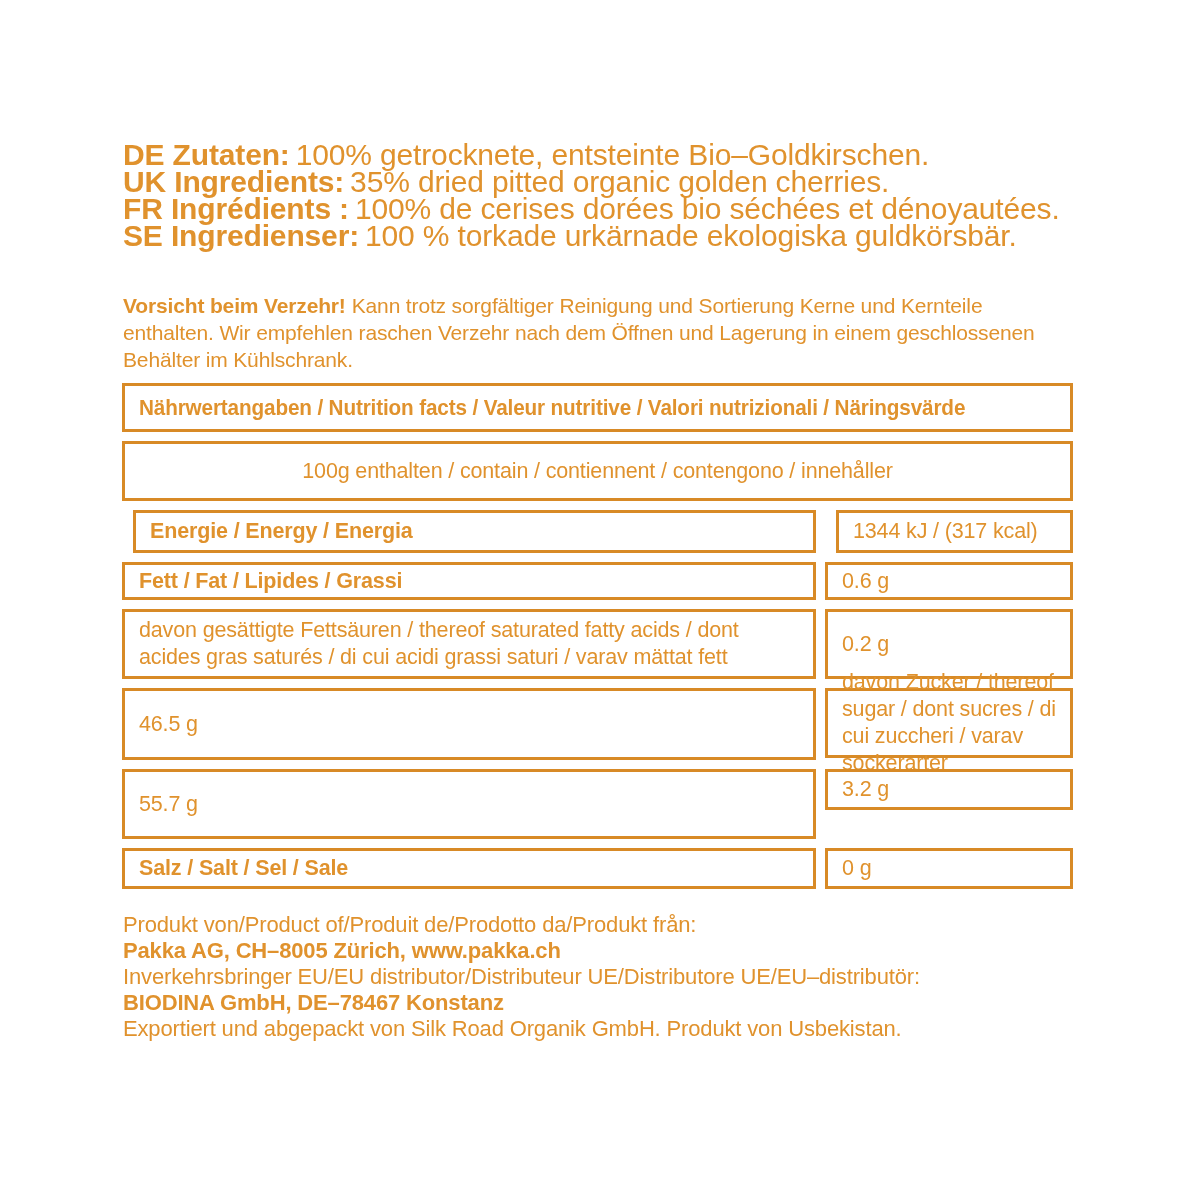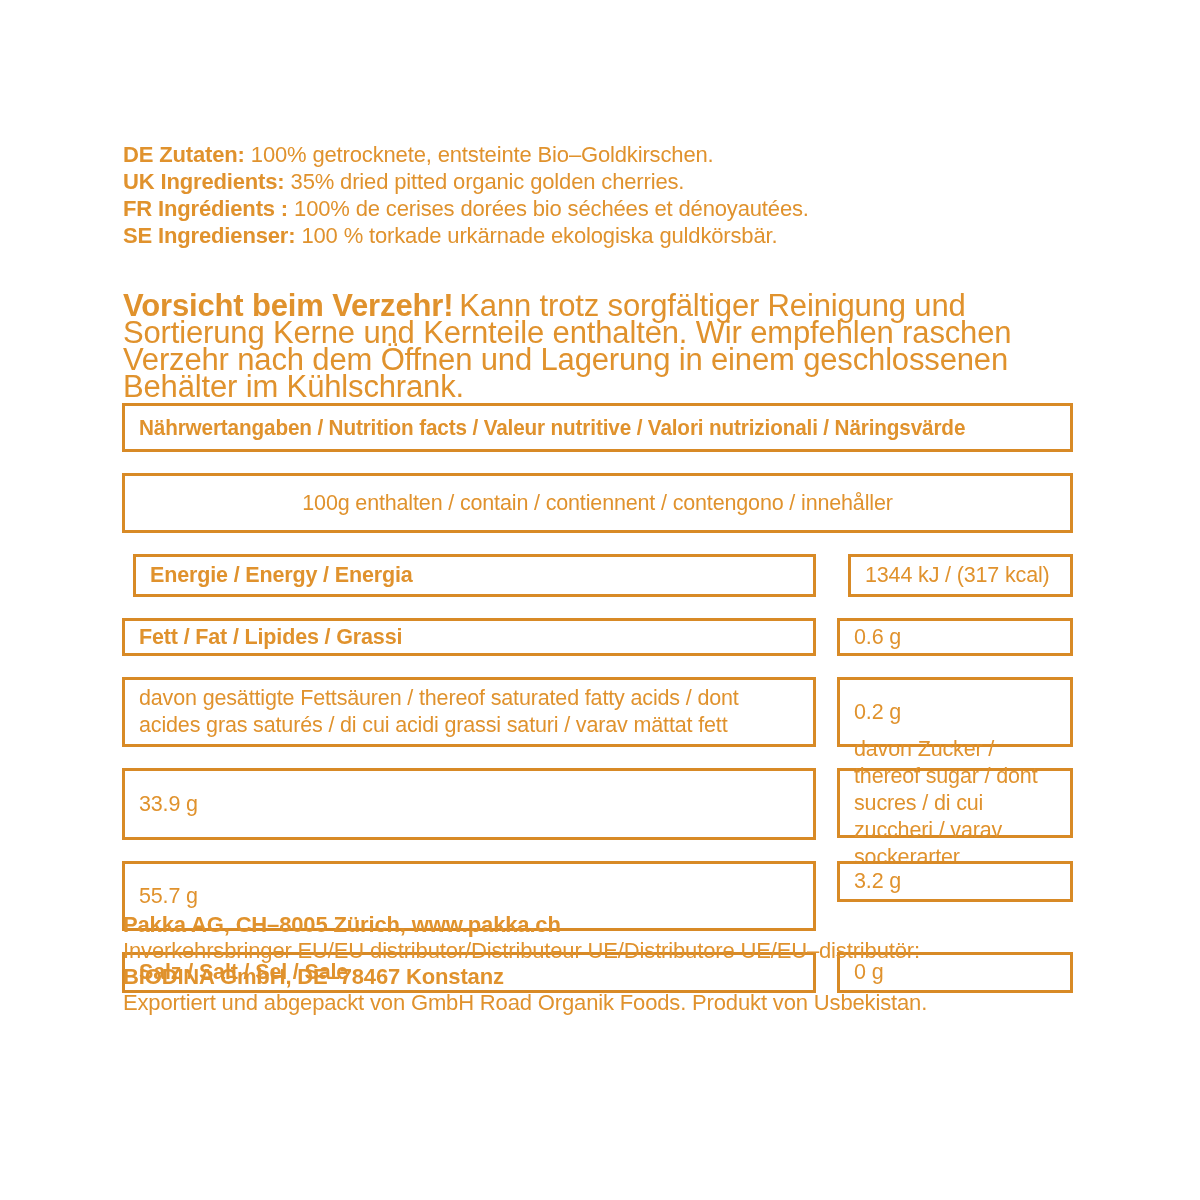--- a/index.html
+++ b/index.html
@@ -10,35 +10,35 @@
     color:#E0922D;
     letter-spacing:-0.15px;
     overflow:hidden;
   }
   .b { font-weight:700; }
   .lblspan { margin-right:6px; }
 
   
   .ingredients {
     position:absolute; left:123px; top:141px; width:965px;
-    font-size:22px; line-height:27px;
+    font-size:30px; line-height:27px;
   }
 
   
   .warning {
     position:absolute; left:123px; top:292px; width:915px;
-    font-size:31px; line-height:27px;
+    font-size:21px; line-height:27px;
   }
 
   
   .ntable {
-    position:absolute; left:122px; top:403px; width:951px;
+    position:absolute; left:122px; top:383px; width:951px;
     display:grid;
     grid-template-columns:694px 1fr;
-    gap:21px;
+    gap:9px;
     font-size:21.5px;
   }
   .cell {
     box-sizing:border-box;
     border:3px solid #D88A26;
     display:flex; align-items:center;
     padding:0 14px;
     line-height:27px;
   }
   .full { grid-column:1 / -1; }
@@ -90,30 +90,31 @@
 
   <div class="cell h-s1 b">Energie / Energy / Energia</div>
   <div class="cell h-s1">1344 kJ / (317 kcal)</div>
 
   <div class="cell h-s2 b">Fett / Fat / Lipides / Grassi</div>
   <div class="cell h-s2">0.6 g</div>
 
   <div class="cell h-d1">davon gesättigte Fettsäuren / thereof saturated fatty acids / dont acides gras saturés / di cui acidi grassi saturi / varav mättat fett</div>
   <div class="cell h-d1">0.2 g</div>
 
-  <div class="cell h-d2">33.9 g</div>
+  <div class="cell h-d2">46.5 g</div>
 
   <div class="cell h-d3">davon Zucker / thereof sugar / dont sucres / di cui zuccheri / varav sockerarter</div>
   <div class="cell h-d3">55.7 g</div>
 
   <div class="cell h-s3">3.2 g</div>
 
   <div class="cell h-s4 b">Salz / Salt / Sel / Sale</div>
   <div class="cell h-s4">0 g</div>
 
 </div>
 
 <div class="footer">
+  <div>Produkt von/Product of/Produit de/Prodotto da/Produkt från:</div>
   <div class="b">Pakka AG, CH–8005 Zürich, www.pakka.ch</div>
   <div>Inverkehrsbringer EU/EU distributor/Distributeur UE/Distributore UE/EU–distributör:</div>
   <div class="b">BIODINA GmbH, DE–78467 Konstanz</div>
-  <div>Exportiert und abgepackt von GmbH Road Organik Foods. Produkt von Usbekistan.</div>
+  <div>Exportiert und abgepackt von Silk Road Organik GmbH. Produkt von Usbekistan.</div>
 </div>
 
 </body></html>

